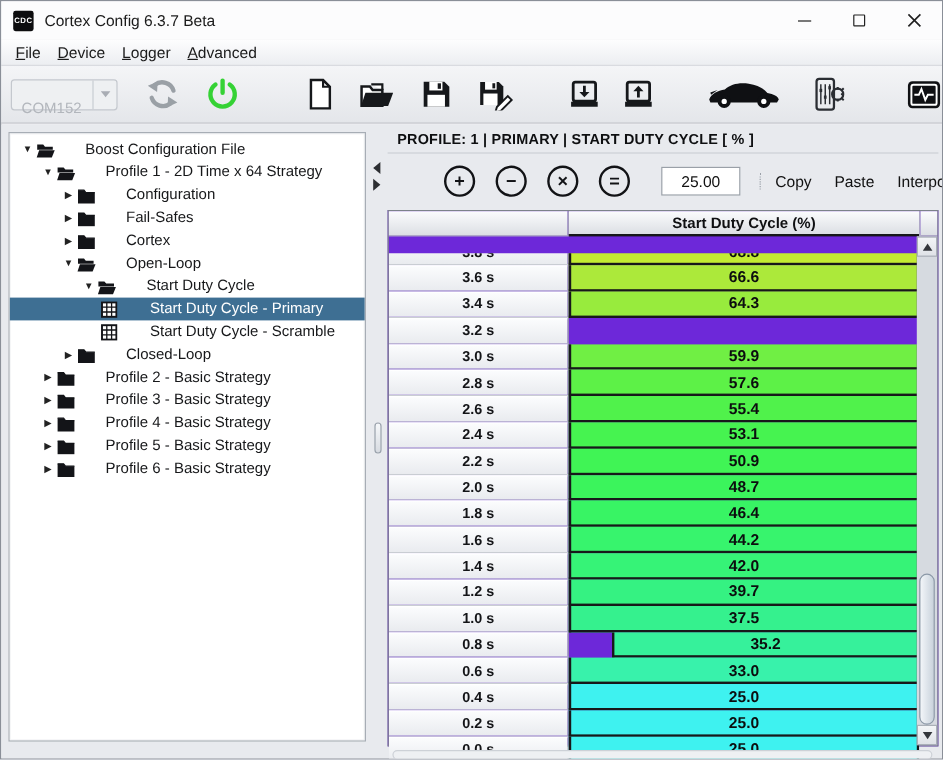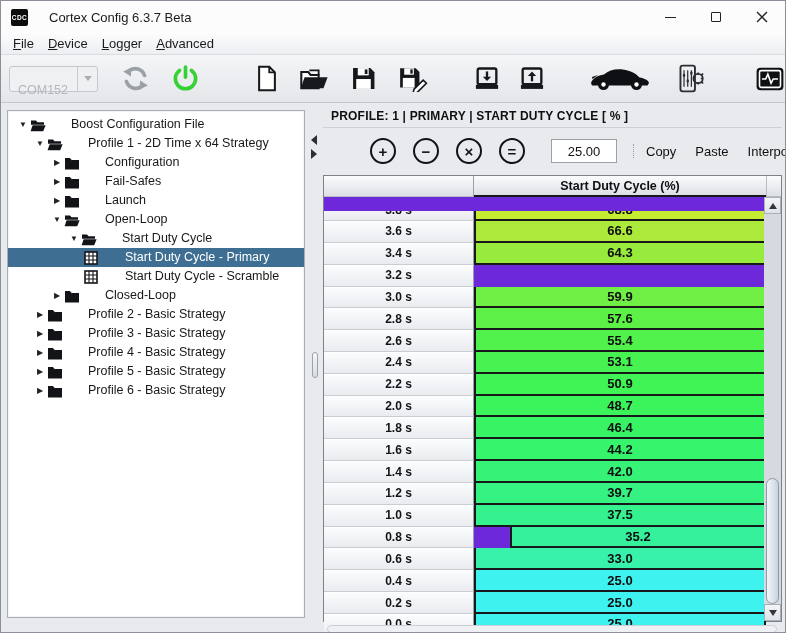--- a/index.html
+++ b/index.html
@@ -4,21 +4,21 @@
 <style>
   * { box-sizing: border-box; margin: 0; padding: 0; }
   html,body { background:#cfd2d8; }
   body { font-family: "Liberation Sans", sans-serif; }
   .window {
     position: relative; width: 786px; height: 633px;
     background:#ecedf0; border:1px solid #8a8f98; overflow:hidden;
   }
 
   
-  .titlebar { height:32px; background:#fcfcfd; display:flex; align-items:center;gap:12px; }
+  .titlebar { height:32px; background:#fcfcfd; display:flex; align-items:center; }
   .app-icon { width:17px; height:17px; margin-left:10px; background:#0d0d0f; color:#fff;
     display:flex; align-items:center; justify-content:center;
     font-size:6.5px; font-weight:bold; letter-spacing:0.4px; border-radius:2px; }
   .title { margin-left:9px; font-size:13px; color:#1b1b1b; }
   .win-buttons { margin-left:auto; display:flex; height:100%; }
   .winbtn { width:46px; height:100%; display:flex; align-items:center; justify-content:center; }
   .glyph-min { width:11px; height:0; border-bottom:1.4px solid #222; display:block; }
   .glyph-max { width:10px; height:10px; border:1.4px solid #222; border-radius:1px; display:block; }
 
   
@@ -303,21 +303,21 @@
     <span class="tree-label">Fail-Safes</span>
   </div>
         <div class="tree-item" style="padding-left: 42px;">
     <span class="expander">▶</span>
     <span class="tree-icon">
             <svg viewBox="0 0 16 14" width="16" height="14">
     <path d="M1 2.5 h5 l1.6 2 H15 v9 H1 z" fill="#131418"></path>
     <path d="M1 2.5 h5 l1.6 2 H15" fill="none" stroke="#131418" stroke-width="1"></path>
   </svg>
           </span>
-    <span class="tree-label">Launch</span>
+    <span class="tree-label">Cortex</span>
   </div>
         <div class="tree-item" style="padding-left: 42px;">
     <span class="expander">▼</span>
     <span class="tree-icon">
             <svg viewBox="0 0 16 14" width="16" height="14">
     <path d="M1 2.5 h5 l1.5 1.8 H14 v2.4 H1 z" fill="#131418"></path>
     <path d="M2.6 7.2 H15.6 L13.2 13.2 H0.6 z" fill="#131418"></path>
   </svg>
           </span>
     <span class="tree-label">Open-Loop</span>

